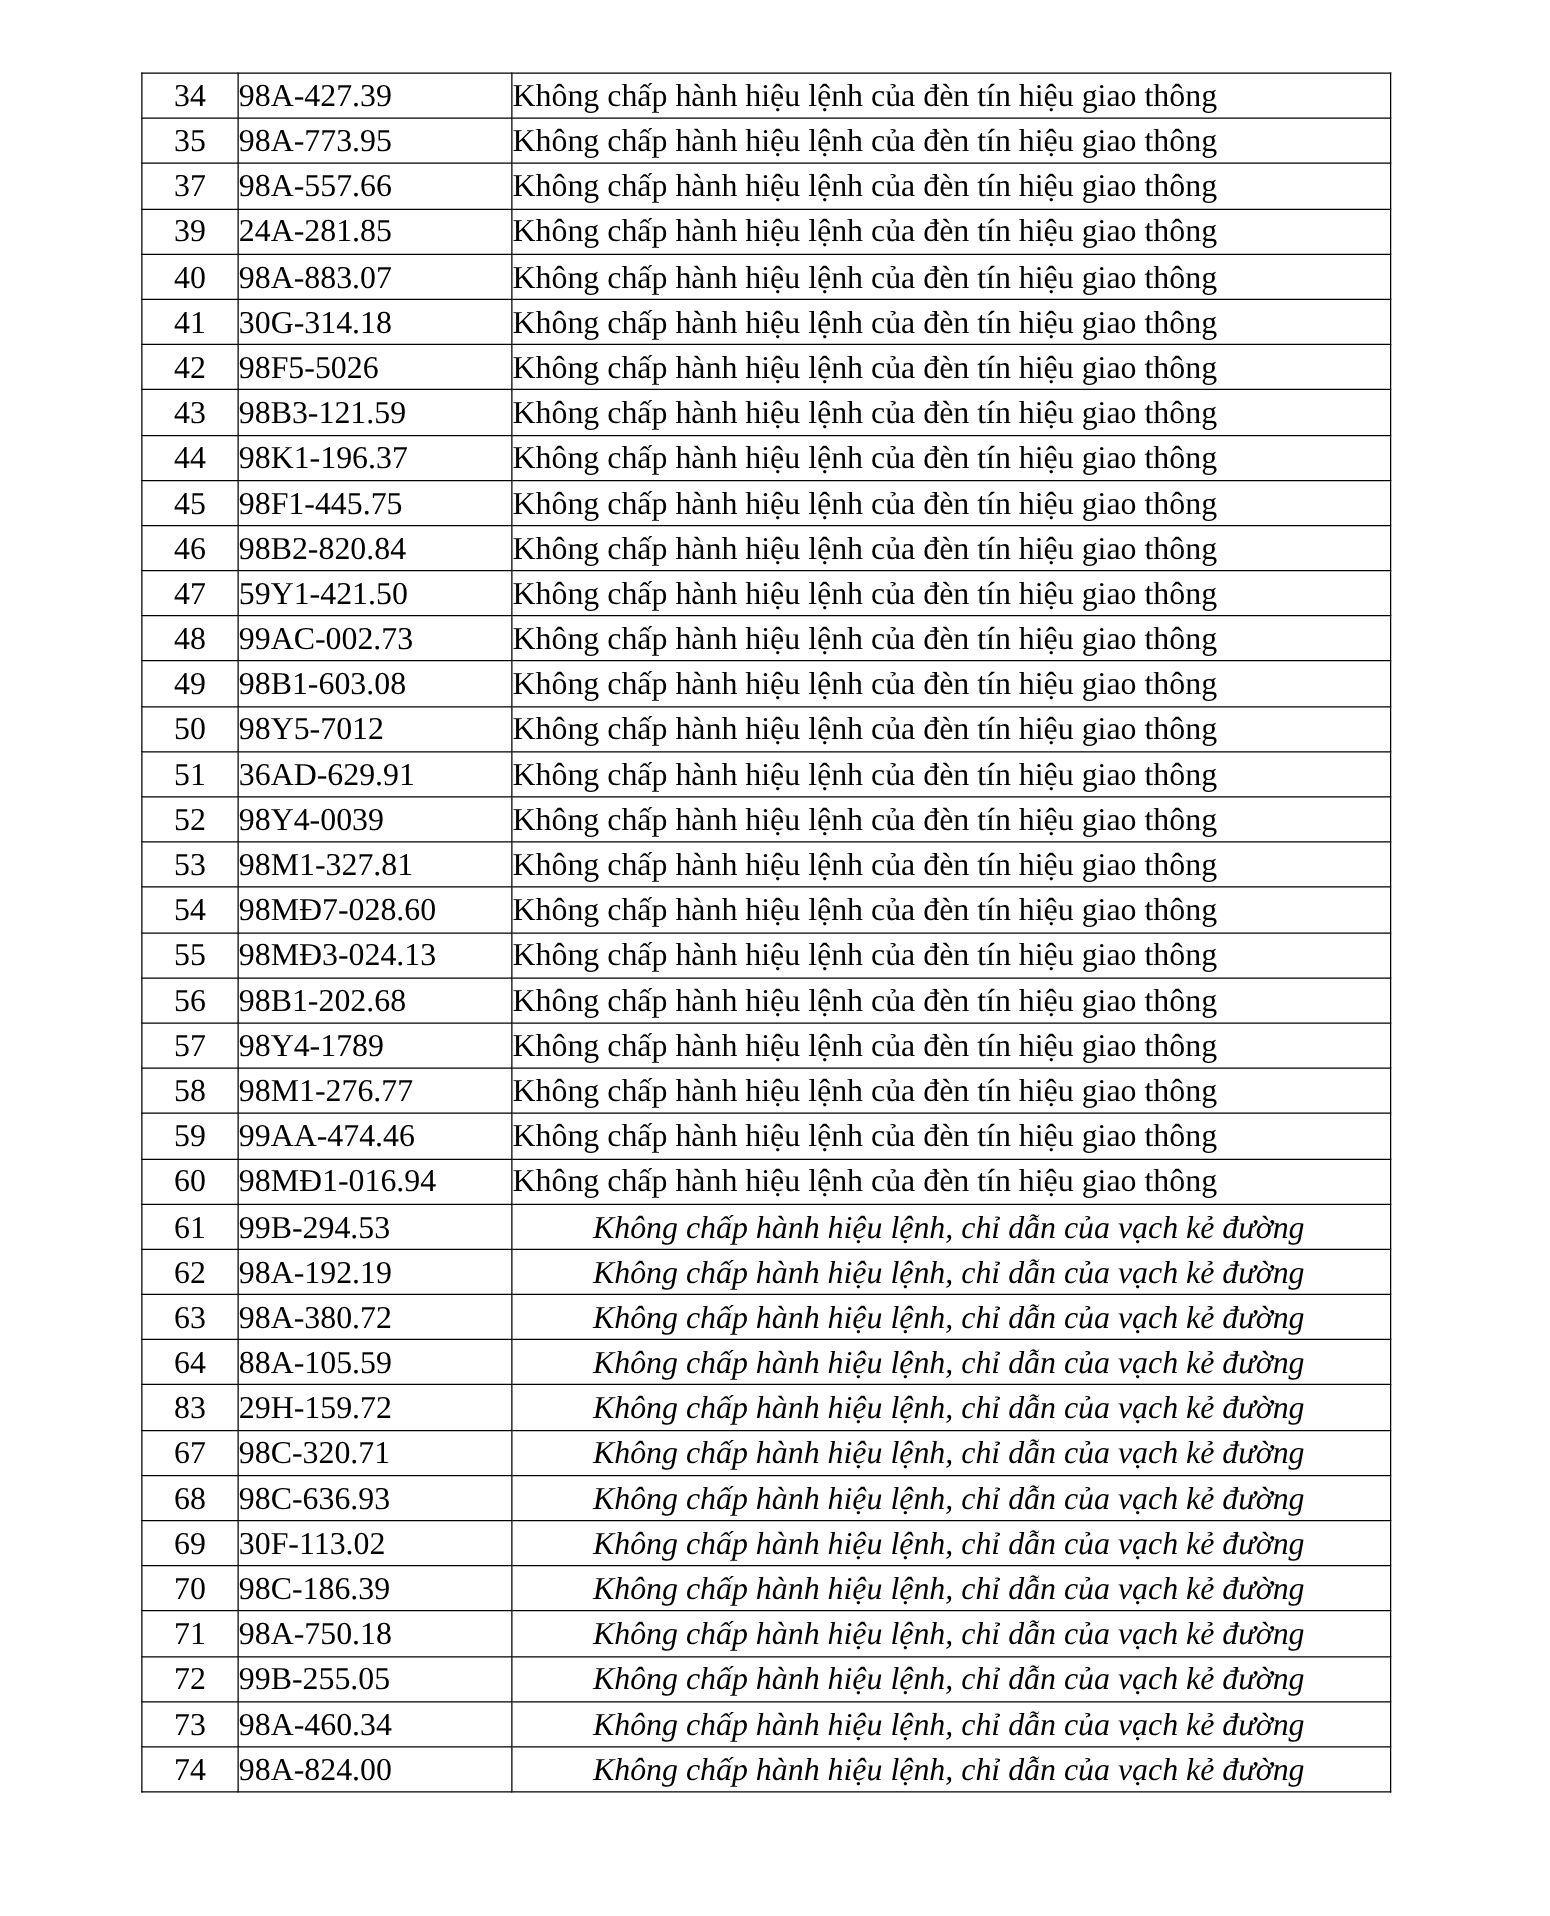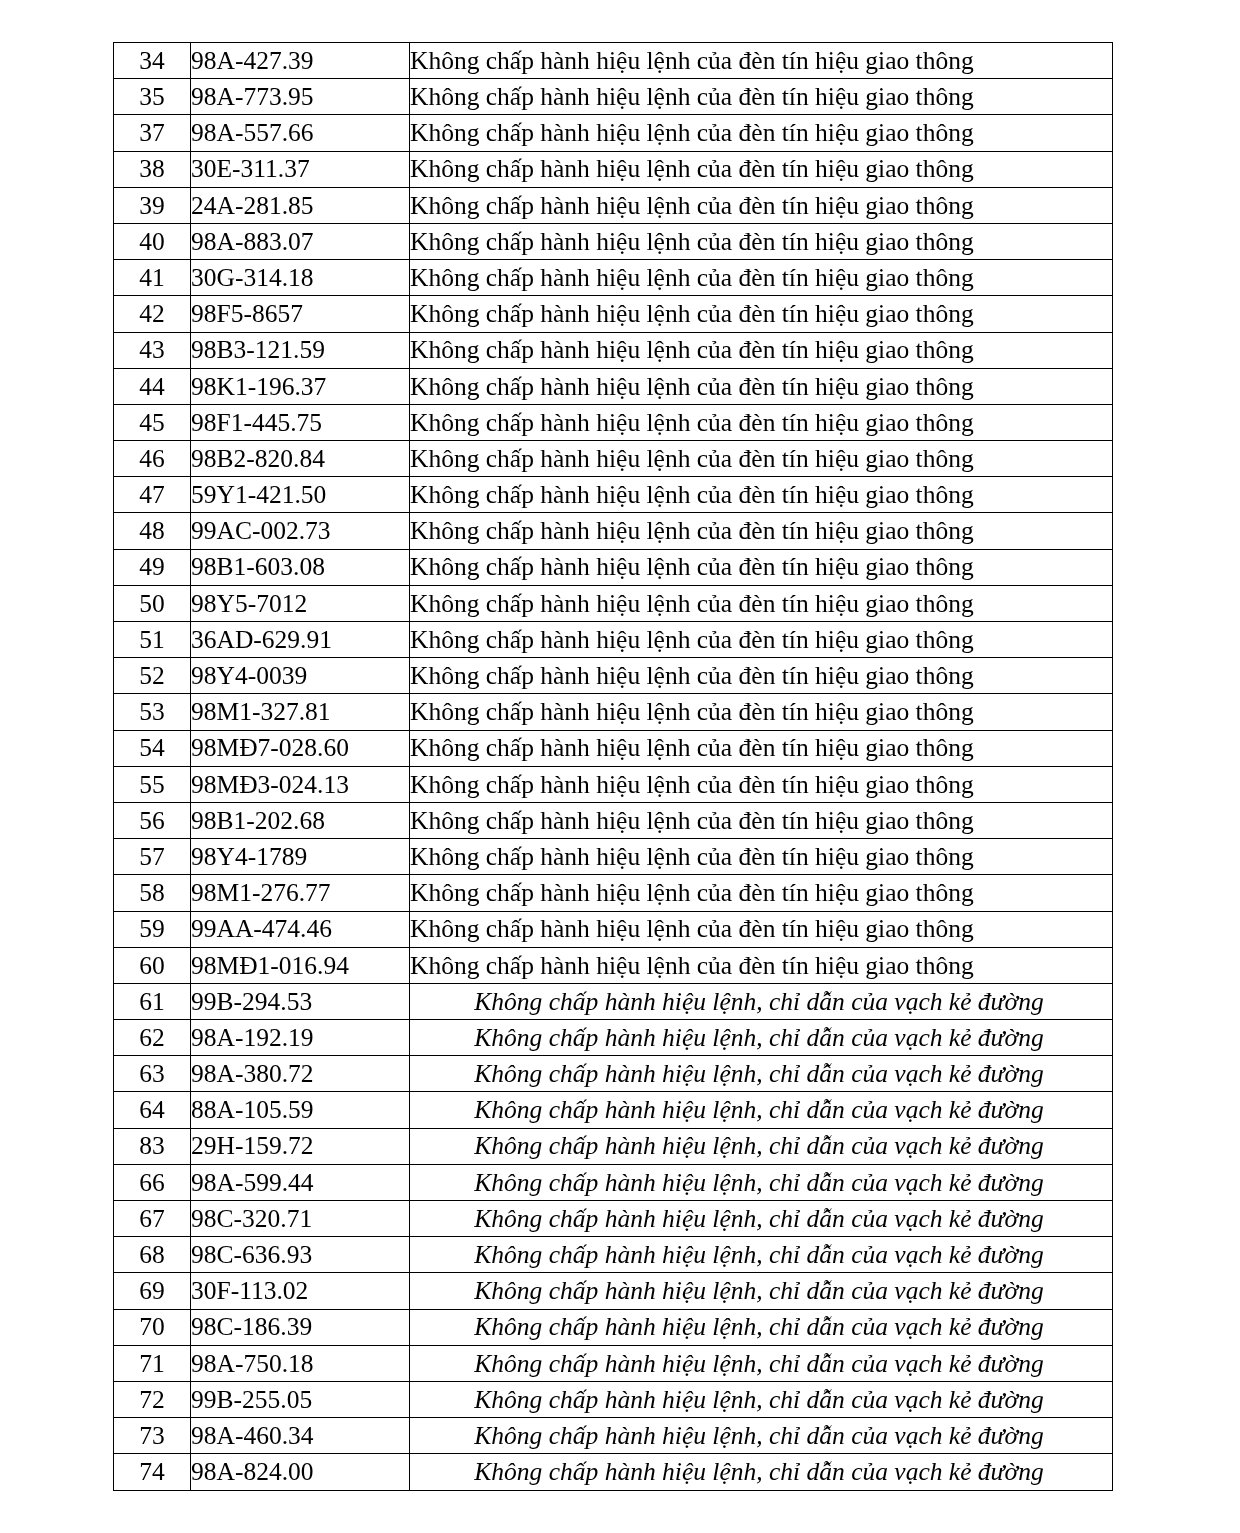--- a/index.html
+++ b/index.html
@@ -12,21 +12,21 @@
     height: 1533px;
     position: relative;
     font-family: "Liberation Serif", "DejaVu Serif", serif;
     color: #000000;
     overflow: hidden;
   }
 
   #violation-table-wrap {
     position: absolute;
     left: 113px;
-    top: 42px;
+    top: 58px;
     width: 996px;
   }
 
   table.violation-table {
     border-collapse: collapse;
     table-layout: fixed;
     width: 996px;
   }
 
   table.violation-table td {
@@ -77,42 +77,37 @@
           <td class="col-index">35</td>
           <td class="col-plate">98A-773.95</td>
           <td class="col-violation">Không chấp hành hiệu lệnh của đèn tín hiệu giao thông</td>
         </tr>
         <tr>
           <td class="col-index">37</td>
           <td class="col-plate">98A-557.66</td>
           <td class="col-violation">Không chấp hành hiệu lệnh của đèn tín hiệu giao thông</td>
         </tr>
         <tr>
-          <td class="col-index">38</td>
-          <td class="col-plate">30E-311.37</td>
-          <td class="col-violation">Không chấp hành hiệu lệnh của đèn tín hiệu giao thông</td>
-        </tr>
-        <tr>
           <td class="col-index">39</td>
           <td class="col-plate">24A-281.85</td>
           <td class="col-violation">Không chấp hành hiệu lệnh của đèn tín hiệu giao thông</td>
         </tr>
         <tr>
           <td class="col-index">40</td>
           <td class="col-plate">98A-883.07</td>
           <td class="col-violation">Không chấp hành hiệu lệnh của đèn tín hiệu giao thông</td>
         </tr>
         <tr>
           <td class="col-index">41</td>
           <td class="col-plate">30G-314.18</td>
           <td class="col-violation">Không chấp hành hiệu lệnh của đèn tín hiệu giao thông</td>
         </tr>
         <tr>
           <td class="col-index">42</td>
-          <td class="col-plate">98F5-8657</td>
+          <td class="col-plate">98F5-5026</td>
           <td class="col-violation">Không chấp hành hiệu lệnh của đèn tín hiệu giao thông</td>
         </tr>
         <tr>
           <td class="col-index">43</td>
           <td class="col-plate">98B3-121.59</td>
           <td class="col-violation">Không chấp hành hiệu lệnh của đèn tín hiệu giao thông</td>
         </tr>
         <tr>
           <td class="col-index">44</td>
           <td class="col-plate">98K1-196.37</td>
@@ -214,25 +209,20 @@
           <td class="col-violation italic">Không chấp hành hiệu lệnh, chỉ dẫn của vạch kẻ đường</td>
         </tr>
         <tr>
           <td class="col-index">64</td>
           <td class="col-plate">88A-105.59</td>
           <td class="col-violation italic">Không chấp hành hiệu lệnh, chỉ dẫn của vạch kẻ đường</td>
         </tr>
         <tr>
           <td class="col-index">83</td>
           <td class="col-plate">29H-159.72</td>
-          <td class="col-violation italic">Không chấp hành hiệu lệnh, chỉ dẫn của vạch kẻ đường</td>
-        </tr>
-        <tr>
-          <td class="col-index">66</td>
-          <td class="col-plate">98A-599.44</td>
           <td class="col-violation italic">Không chấp hành hiệu lệnh, chỉ dẫn của vạch kẻ đường</td>
         </tr>
         <tr>
           <td class="col-index">67</td>
           <td class="col-plate">98C-320.71</td>
           <td class="col-violation italic">Không chấp hành hiệu lệnh, chỉ dẫn của vạch kẻ đường</td>
         </tr>
         <tr>
           <td class="col-index">68</td>
           <td class="col-plate">98C-636.93</td>

